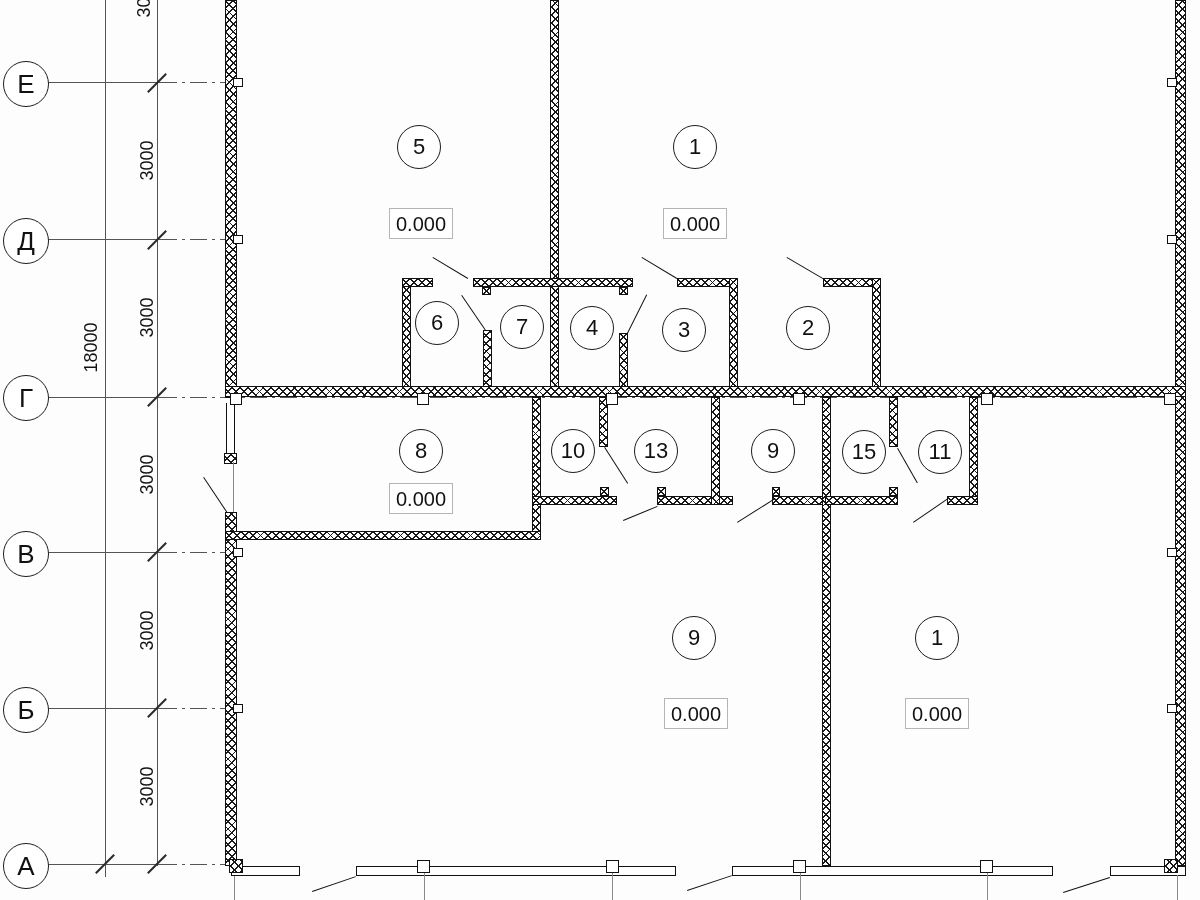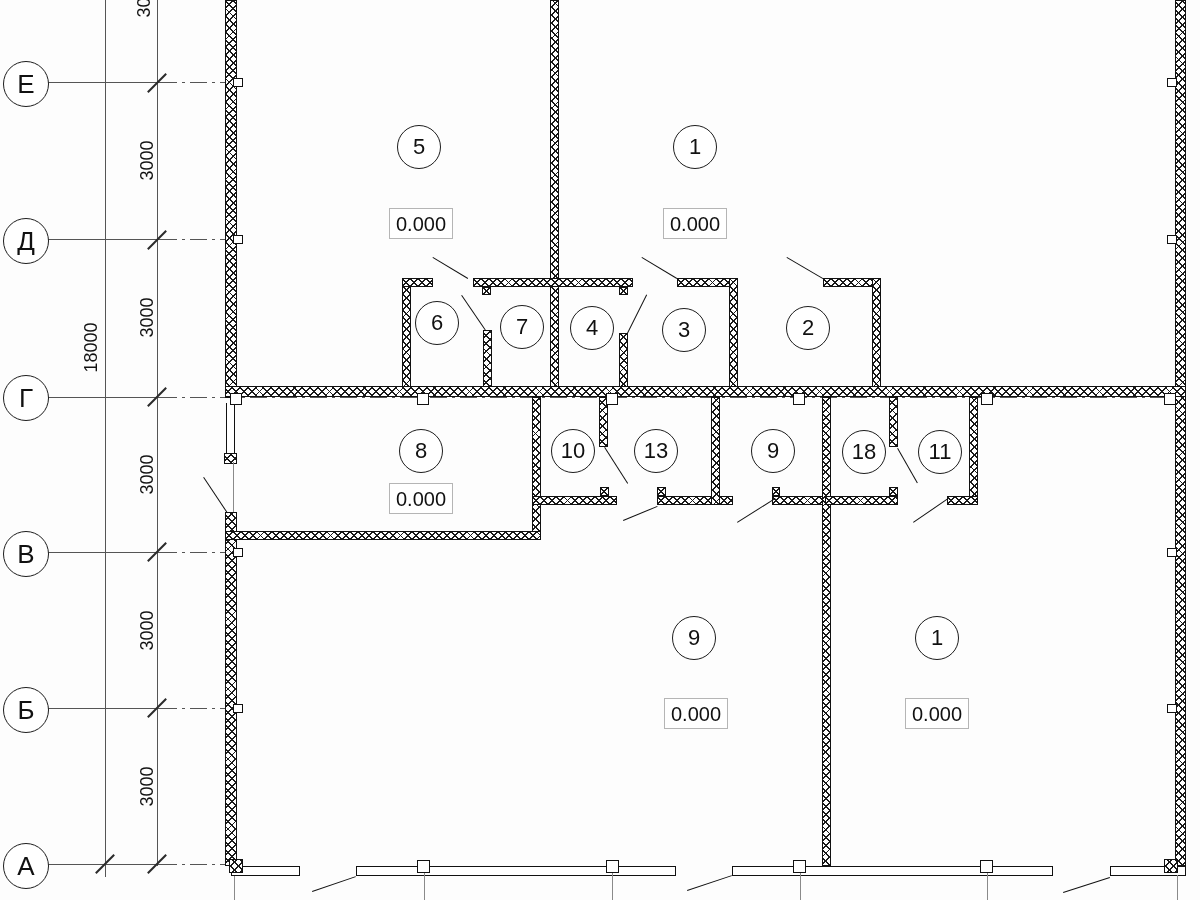--- a/index.html
+++ b/index.html
@@ -204,21 +204,21 @@
   <div class="rnum" style="left:551px;top:429px">
       <span>10</span>
     </div>
   <div class="rnum" style="left:634px;top:429px">
       <span>13</span>
     </div>
   <div class="rnum" style="left:751px;top:429px">
       <span>9</span>
     </div>
   <div class="rnum" style="left:842px;top:430px">
-      <span>18</span>
+      <span>15</span>
     </div>
   <div class="rnum" style="left:918px;top:430px">
       <span>11</span>
     </div>
   <div class="rnum" style="left:672px;top:616px">
       <span>9</span>
     </div>
   <div class="rnum" style="left:915px;top:616px">
       <span>1</span>
     </div>

